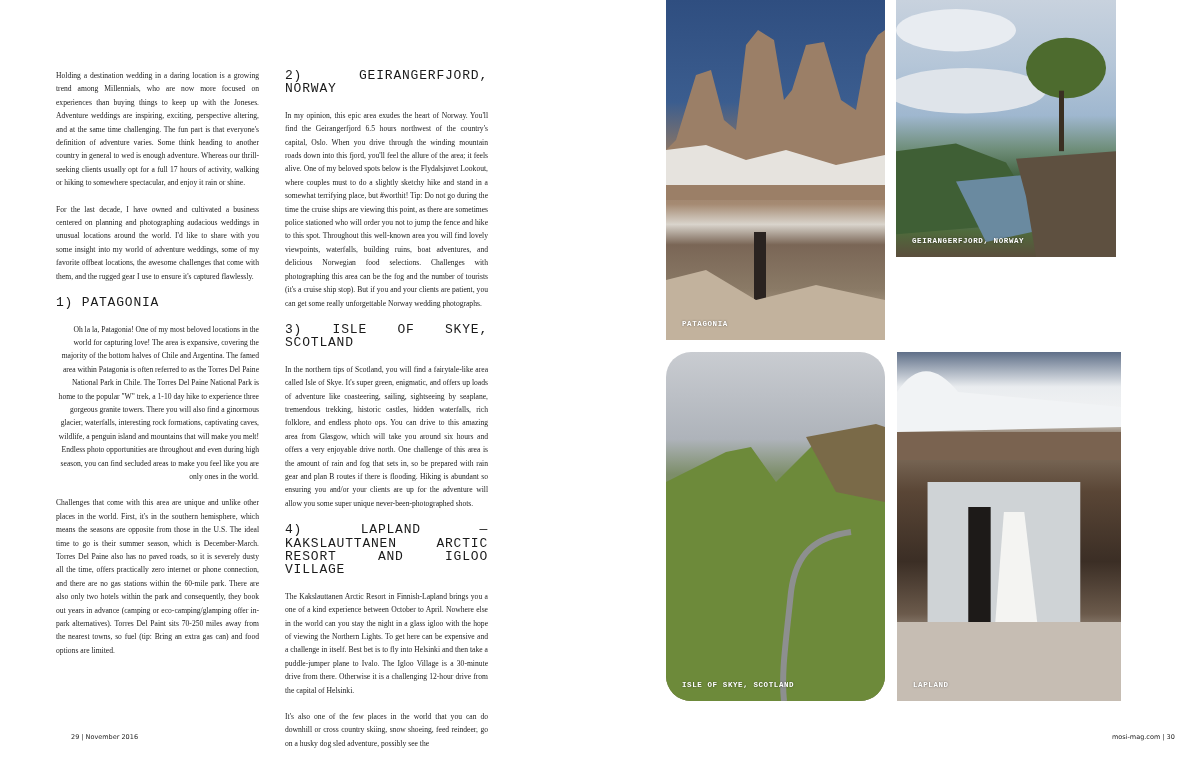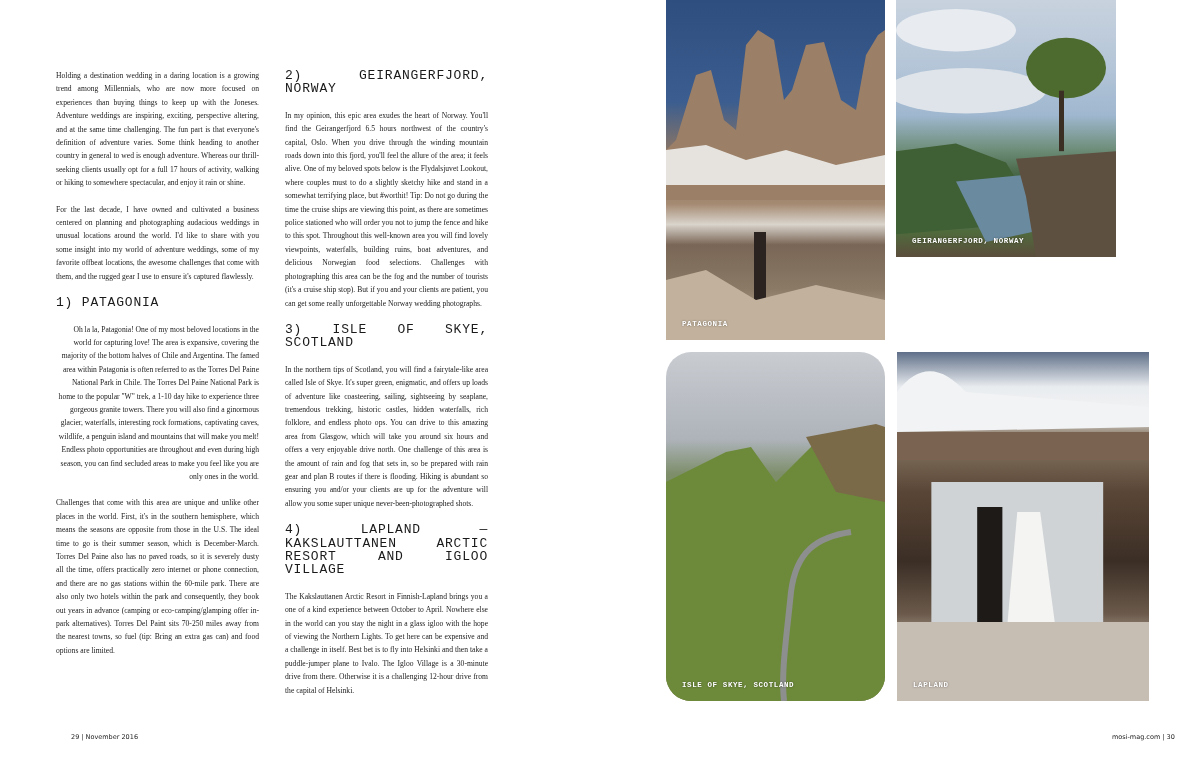--- a/index.html
+++ b/index.html
@@ -26,21 +26,21 @@
       font-family: "Liberation Mono", "DejaVu Sans Mono", monospace; font-weight: bold;
       font-size: 7.5px; letter-spacing: 0.6px; color: #ffffff; text-transform: uppercase;
       text-shadow: 0 0 2px rgba(0,0,0,0.5);
     }
     #ph-patagonia { left: 666px; top: 0; width: 219px; height: 340px;
       background: linear-gradient(180deg, #2f4e80 0%, #3b5d8f 30%, #8c7664 45%, #a58a72 60%, #d9d4cc 66%, #7a6656 72%, #8a7a66 85%, #c9b9a3 100%); }
     #ph-geiranger { left: 896px; top: 0; width: 220px; height: 257px;
       background: linear-gradient(180deg, #c8d2de 0%, #b5c6d8 25%, #9fb7cf 45%, #6f8e7a 58%, #3e5e3a 70%, #5d7c8e 80%, #4f6b3c 90%, #5b4d3c 100%); }
     #ph-skye { left: 666px; top: 352px; width: 219px; height: 349px;
       background: linear-gradient(180deg, #c9ccd1 0%, #aeb3ba 25%, #7d8e6a 35%, #6f8a3e 55%, #5d7a2e 75%, #6a6b3a 100%); border-radius: 25px; }
-    #ph-lapland { left: 897px; top: 352px; width: 252px; height: 349px;
+    #ph-lapland { left: 897px; top: 352px; width: 224px; height: 349px;
       background: linear-gradient(180deg, #5f6f88 0%, #e9ecef 10%, #f2f3f4 18%, #8a7a68 24%, #5a4636 40%, #3b2e25 60%, #6b5a4b 75%, #cfc7be 88%, #b5aba1 100%); }
     .peaks { position: absolute; left: 0; top: 0; width: 100%; height: 100%; }
     .footer { position: absolute; top: 733px; font-family: "DejaVu Sans", sans-serif; font-size: 6.5px; color: #222; }
     #footer-left { left: 71px; }
     #footer-right { left: 1112px; }
   </style>
 </head>
 <body>
 
 <div id="col1" class="col">
@@ -51,20 +51,21 @@
   <p>Challenges that come with this area are unique and unlike other places in the world. First, it's in the southern hemisphere, which means the seasons are opposite from those in the U.S. The ideal time to go is their summer season, which is December-March. Torres Del Paine also has no paved roads, so it is severely dusty all the time, offers practically zero internet or phone connection, and there are no gas stations within the 60-mile park. There are also only two hotels within the park and consequently, they book out years in advance (camping or eco-camping/glamping offer in-park alternatives). Torres Del Paint sits 70-250 miles away from the nearest towns, so fuel (tip: Bring an extra gas can) and food options are limited.</p>
 </div>
 
 <div id="col2" class="col">
   <h3>2) GEIRANGERFJORD, NORWAY</h3>
   <p>In my opinion, this epic area exudes the heart of Norway. You'll find the Geirangerfjord 6.5 hours northwest of the country's capital, Oslo. When you drive through the winding mountain roads down into this fjord, you'll feel the allure of the area; it feels alive. One of my beloved spots below is the Flydalsjuvet Lookout, where couples must to do a slightly sketchy hike and stand in a somewhat terrifying place, but #worthit! Tip: Do not go during the time the cruise ships are viewing this point, as there are sometimes police stationed who will order you not to jump the fence and hike to this spot. Throughout this well-known area you will find lovely viewpoints, waterfalls, building ruins, boat adventures, and delicious Norwegian food selections. Challenges with photographing this area can be the fog and the number of tourists (it's a cruise ship stop). But if you and your clients are patient, you can get some really unforgettable Norway wedding photographs.</p>
   <h3>3) ISLE OF SKYE, SCOTLAND</h3>
   <p>In the northern tips of Scotland, you will find a fairytale-like area called Isle of Skye. It's super green, enigmatic, and offers up loads of adventure like coasteering, sailing, sightseeing by seaplane, tremendous trekking, historic castles, hidden waterfalls, rich folklore, and endless photo ops. You can drive to this amazing area from Glasgow, which will take you around six hours and offers a very enjoyable drive north. One challenge of this area is the amount of rain and fog that sets in, so be prepared with rain gear and plan B routes if there is flooding. Hiking is abundant so ensuring you and/or your clients are up for the adventure will allow you some super unique never-been-photographed shots.</p>
   <h3>4) LAPLAND — KAKSLAUTTANEN ARCTIC RESORT AND IGLOO VILLAGE</h3>
   <p>The Kakslauttanen Arctic Resort in Finnish-Lapland brings you a one of a kind experience between October to April. Nowhere else in the world can you stay the night in a glass igloo with the hope of viewing the Northern Lights. To get here can be expensive and a challenge in itself. Best bet is to fly into Helsinki and then take a puddle-jumper plane to Ivalo. The Igloo Village is a 30-minute drive from there. Otherwise it is a challenging 12-hour drive from the capital of Helsinki.</p>
+  <p>It's also one of the few places in the world that you can do downhill or cross country skiing, snow shoeing, feed reindeer, go on a husky dog sled adventure, possibly see the</p>
 </div>
 
 <div id="ph-patagonia" class="photo">
   <svg class="peaks" viewBox="0 0 219 340" preserveAspectRatio="none">
     <polygon points="10,140 30,75 45,70 58,120 70,130 80,45 92,30 108,40 118,100 126,90 140,45 158,42 175,100 190,110 200,55 212,35 219,30 219,200 0,200 0,150" fill="#9b7f67"></polygon>
     <polygon points="0,150 40,145 80,160 120,150 170,165 219,155 219,185 0,185" fill="#e6e3de"></polygon>
     <rect x="88" y="232" width="12" height="70" fill="#2a2320"></rect>
     <polygon points="0,280 40,270 90,300 150,285 219,300 219,340 0,340" fill="#c2b29d"></polygon>
   </svg>
   <span class="cap">PATAGONIA</span>

